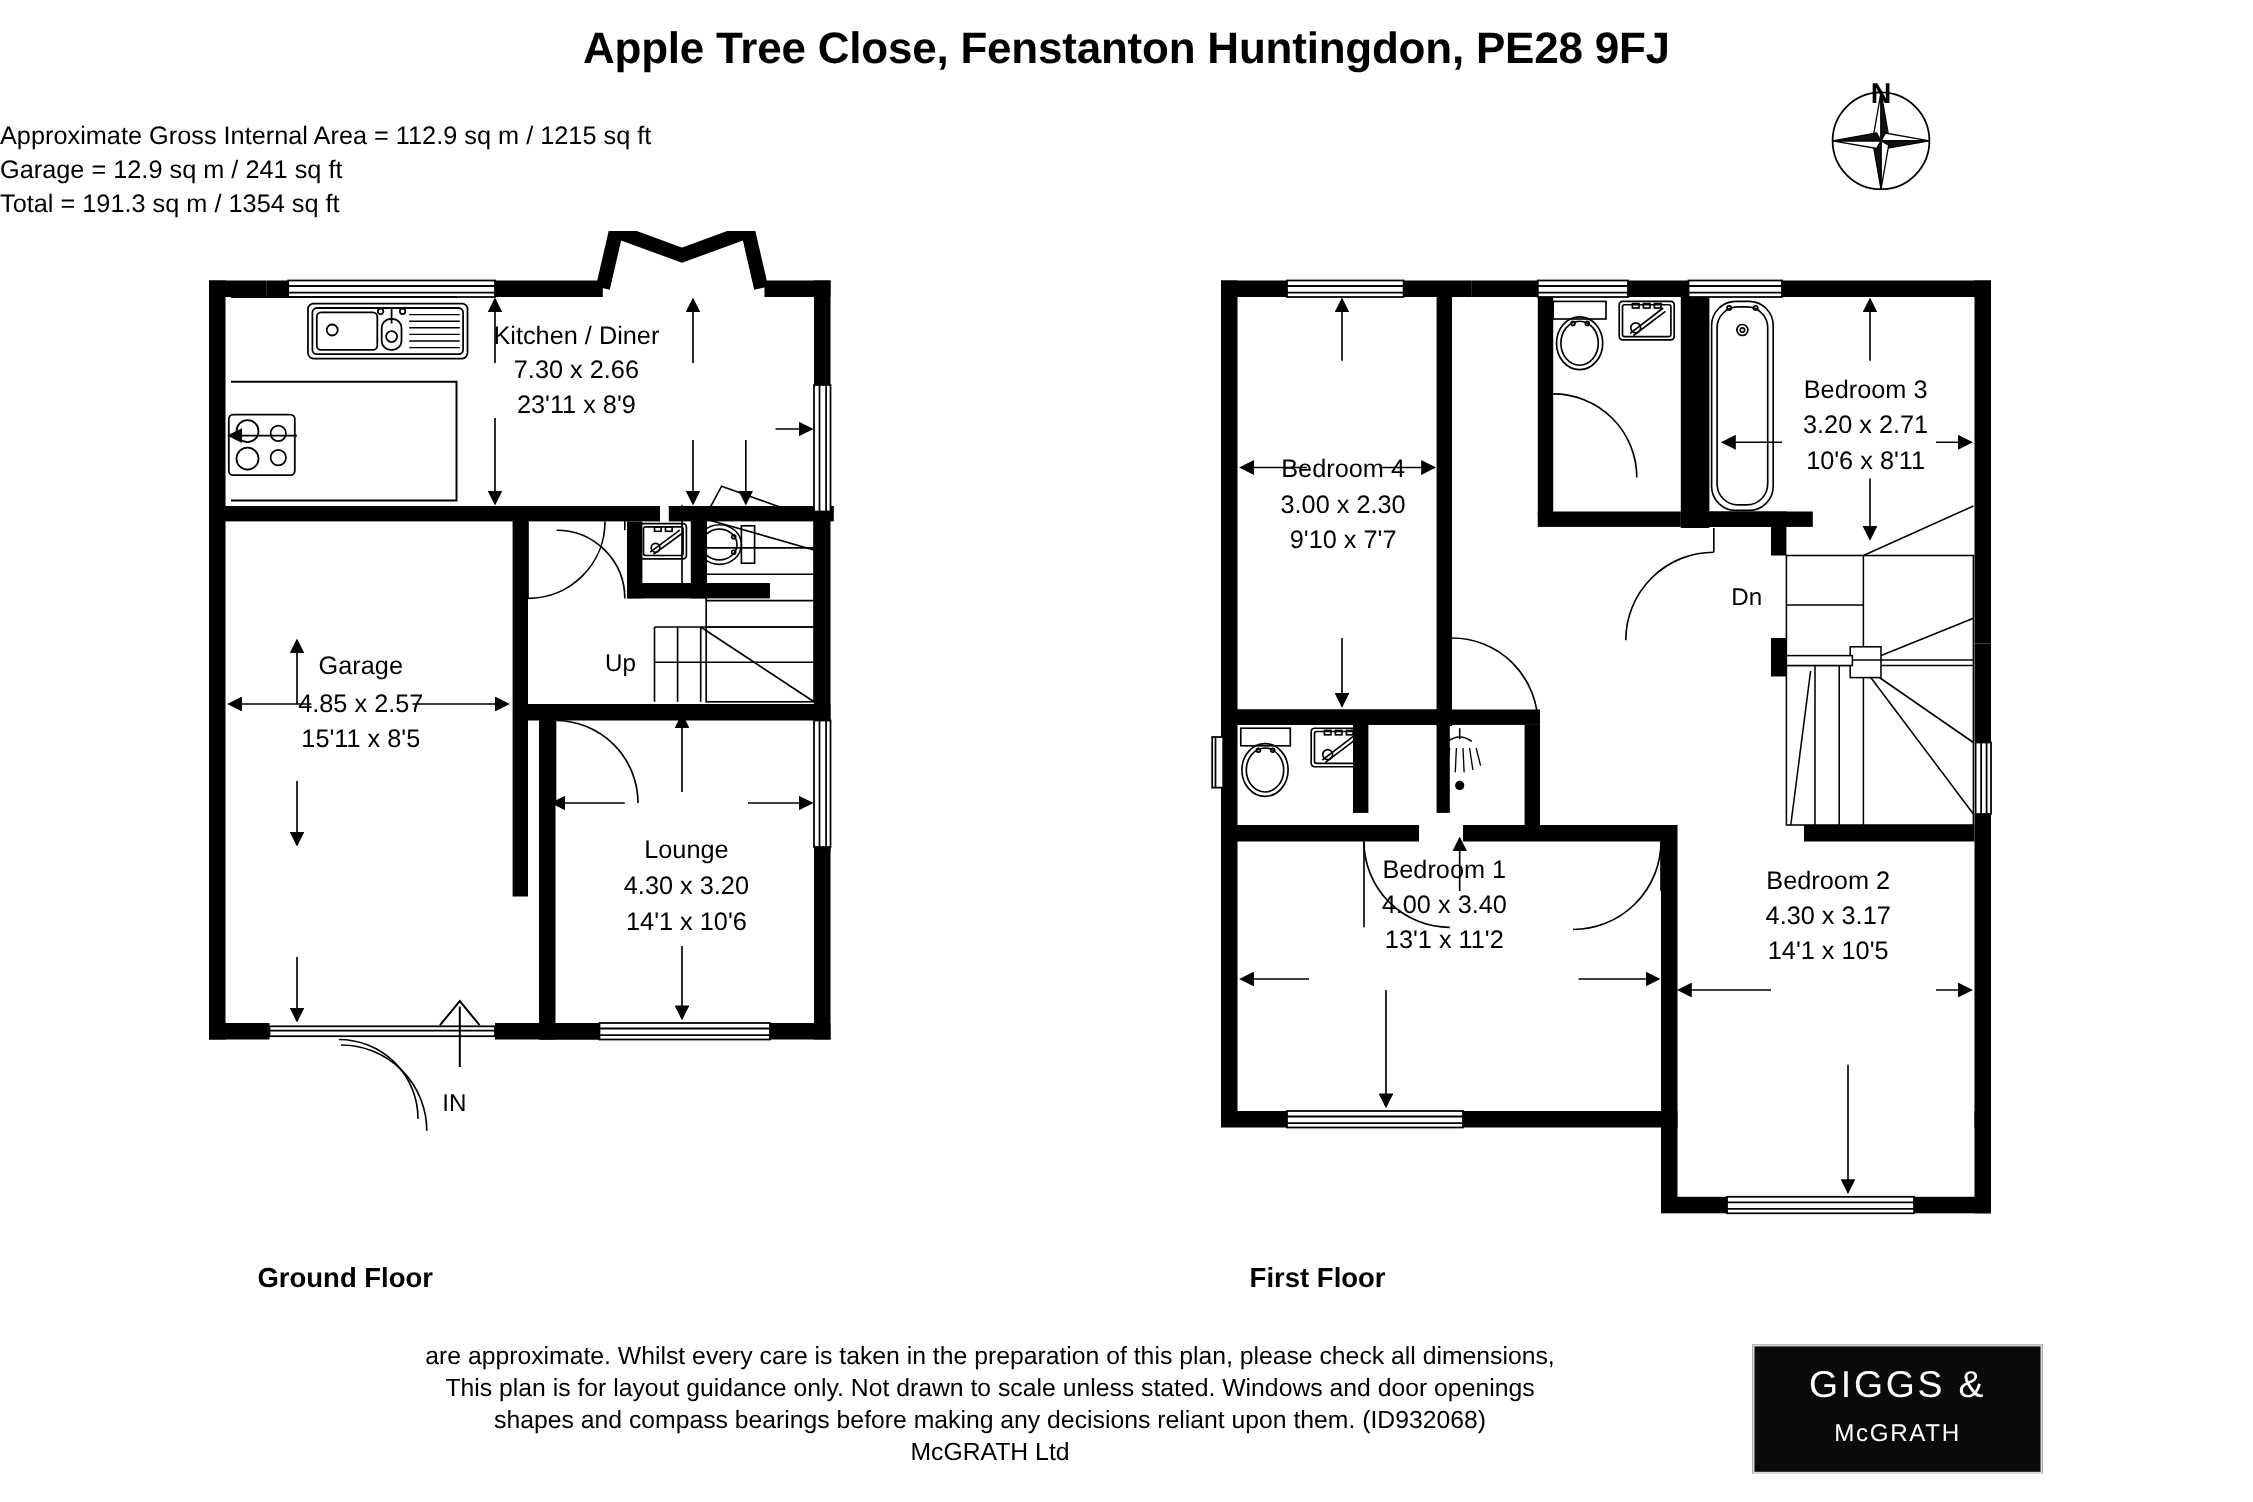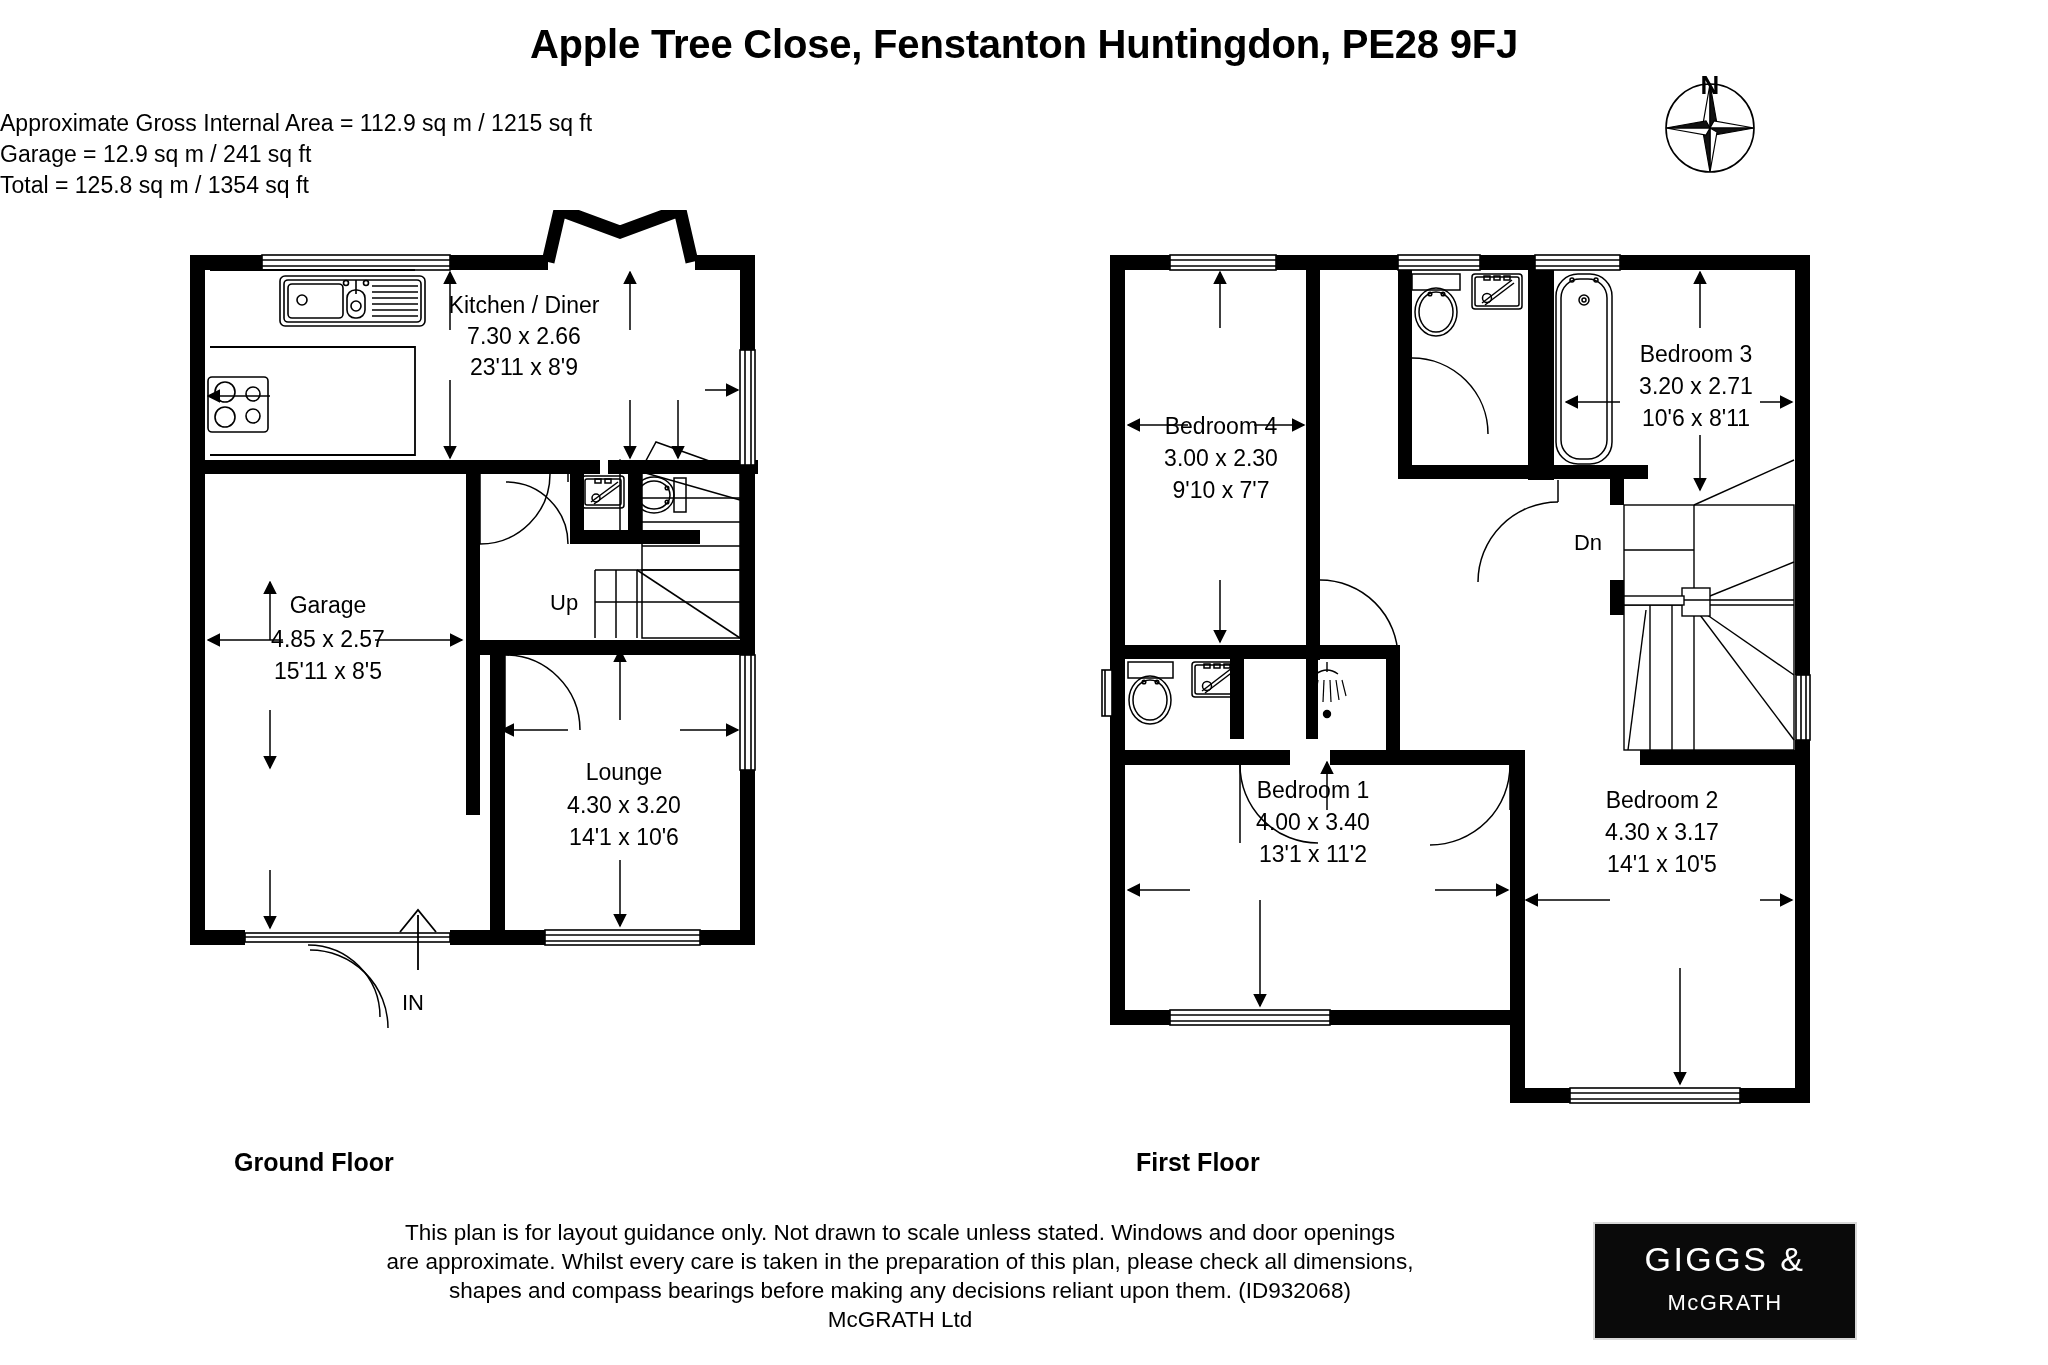--- a/index.html
+++ b/index.html
@@ -121,21 +121,21 @@
 </head>
 <body>
 
 <div id="page">
 
   <div class="title">Apple Tree Close, Fenstanton Huntingdon, PE28 9FJ</div>
 
   <div class="area-block">
     <div>Approximate Gross Internal Area = 112.9 sq m / 1215 sq ft</div>
     <div>Garage = 12.9 sq m / 241 sq ft</div>
-    <div>Total = 125.8 sq m / 1354 sq ft</div>
+    <div>Total = 191.3 sq m / 1354 sq ft</div>
   </div>
 
   <div class="compass">
     <div class="compass-n">N</div>
     <svg width="130" height="110" viewBox="0 0 130 110">
       <circle cx="65" cy="58" r="44" fill="#ffffff" stroke="#000000" stroke-width="1.6"></circle>
 
       <polygon points="65,58 65,14 58,54" fill="#ffffff" stroke="#000000" stroke-width="1.2"></polygon>
       <polygon points="65,58 65,14 72,54" fill="#111111" stroke="#000000" stroke-width="1.2"></polygon>
       <polygon points="65,58 109,58 69,51" fill="#ffffff" stroke="#000000" stroke-width="1.2"></polygon>
@@ -551,22 +551,22 @@
       <text class="rm-name" x="582" y="598">Bedroom 2</text>
       <text class="rm-dim" x="582" y="630">4.30 x 3.17</text>
       <text class="rm-dim" x="582" y="662">14'1 x 10'5</text>
     </g>
   </svg>
 
   <div class="floor-caption" id="ground-floor-caption">Ground Floor</div>
   <div class="floor-caption" id="first-floor-caption">First Floor</div>
 
   <div class="disclaimer">
+    <div>are approximate. Whilst every care is taken in the preparation of this plan, please check all dimensions,</div>
     <div>This plan is for layout guidance only. Not drawn to scale unless stated. Windows and door openings</div>
-    <div>are approximate. Whilst every care is taken in the preparation of this plan, please check all dimensions,</div>
     <div>shapes and compass bearings before making any decisions reliant upon them. (ID932068)</div>
     <div>McGRATH Ltd</div>
   </div>
 
   <div class="logo">
     <div class="logo-line1">GIGGS &amp;</div>
     <div class="logo-line2">McGRATH</div>
   </div>
 
 </div>

